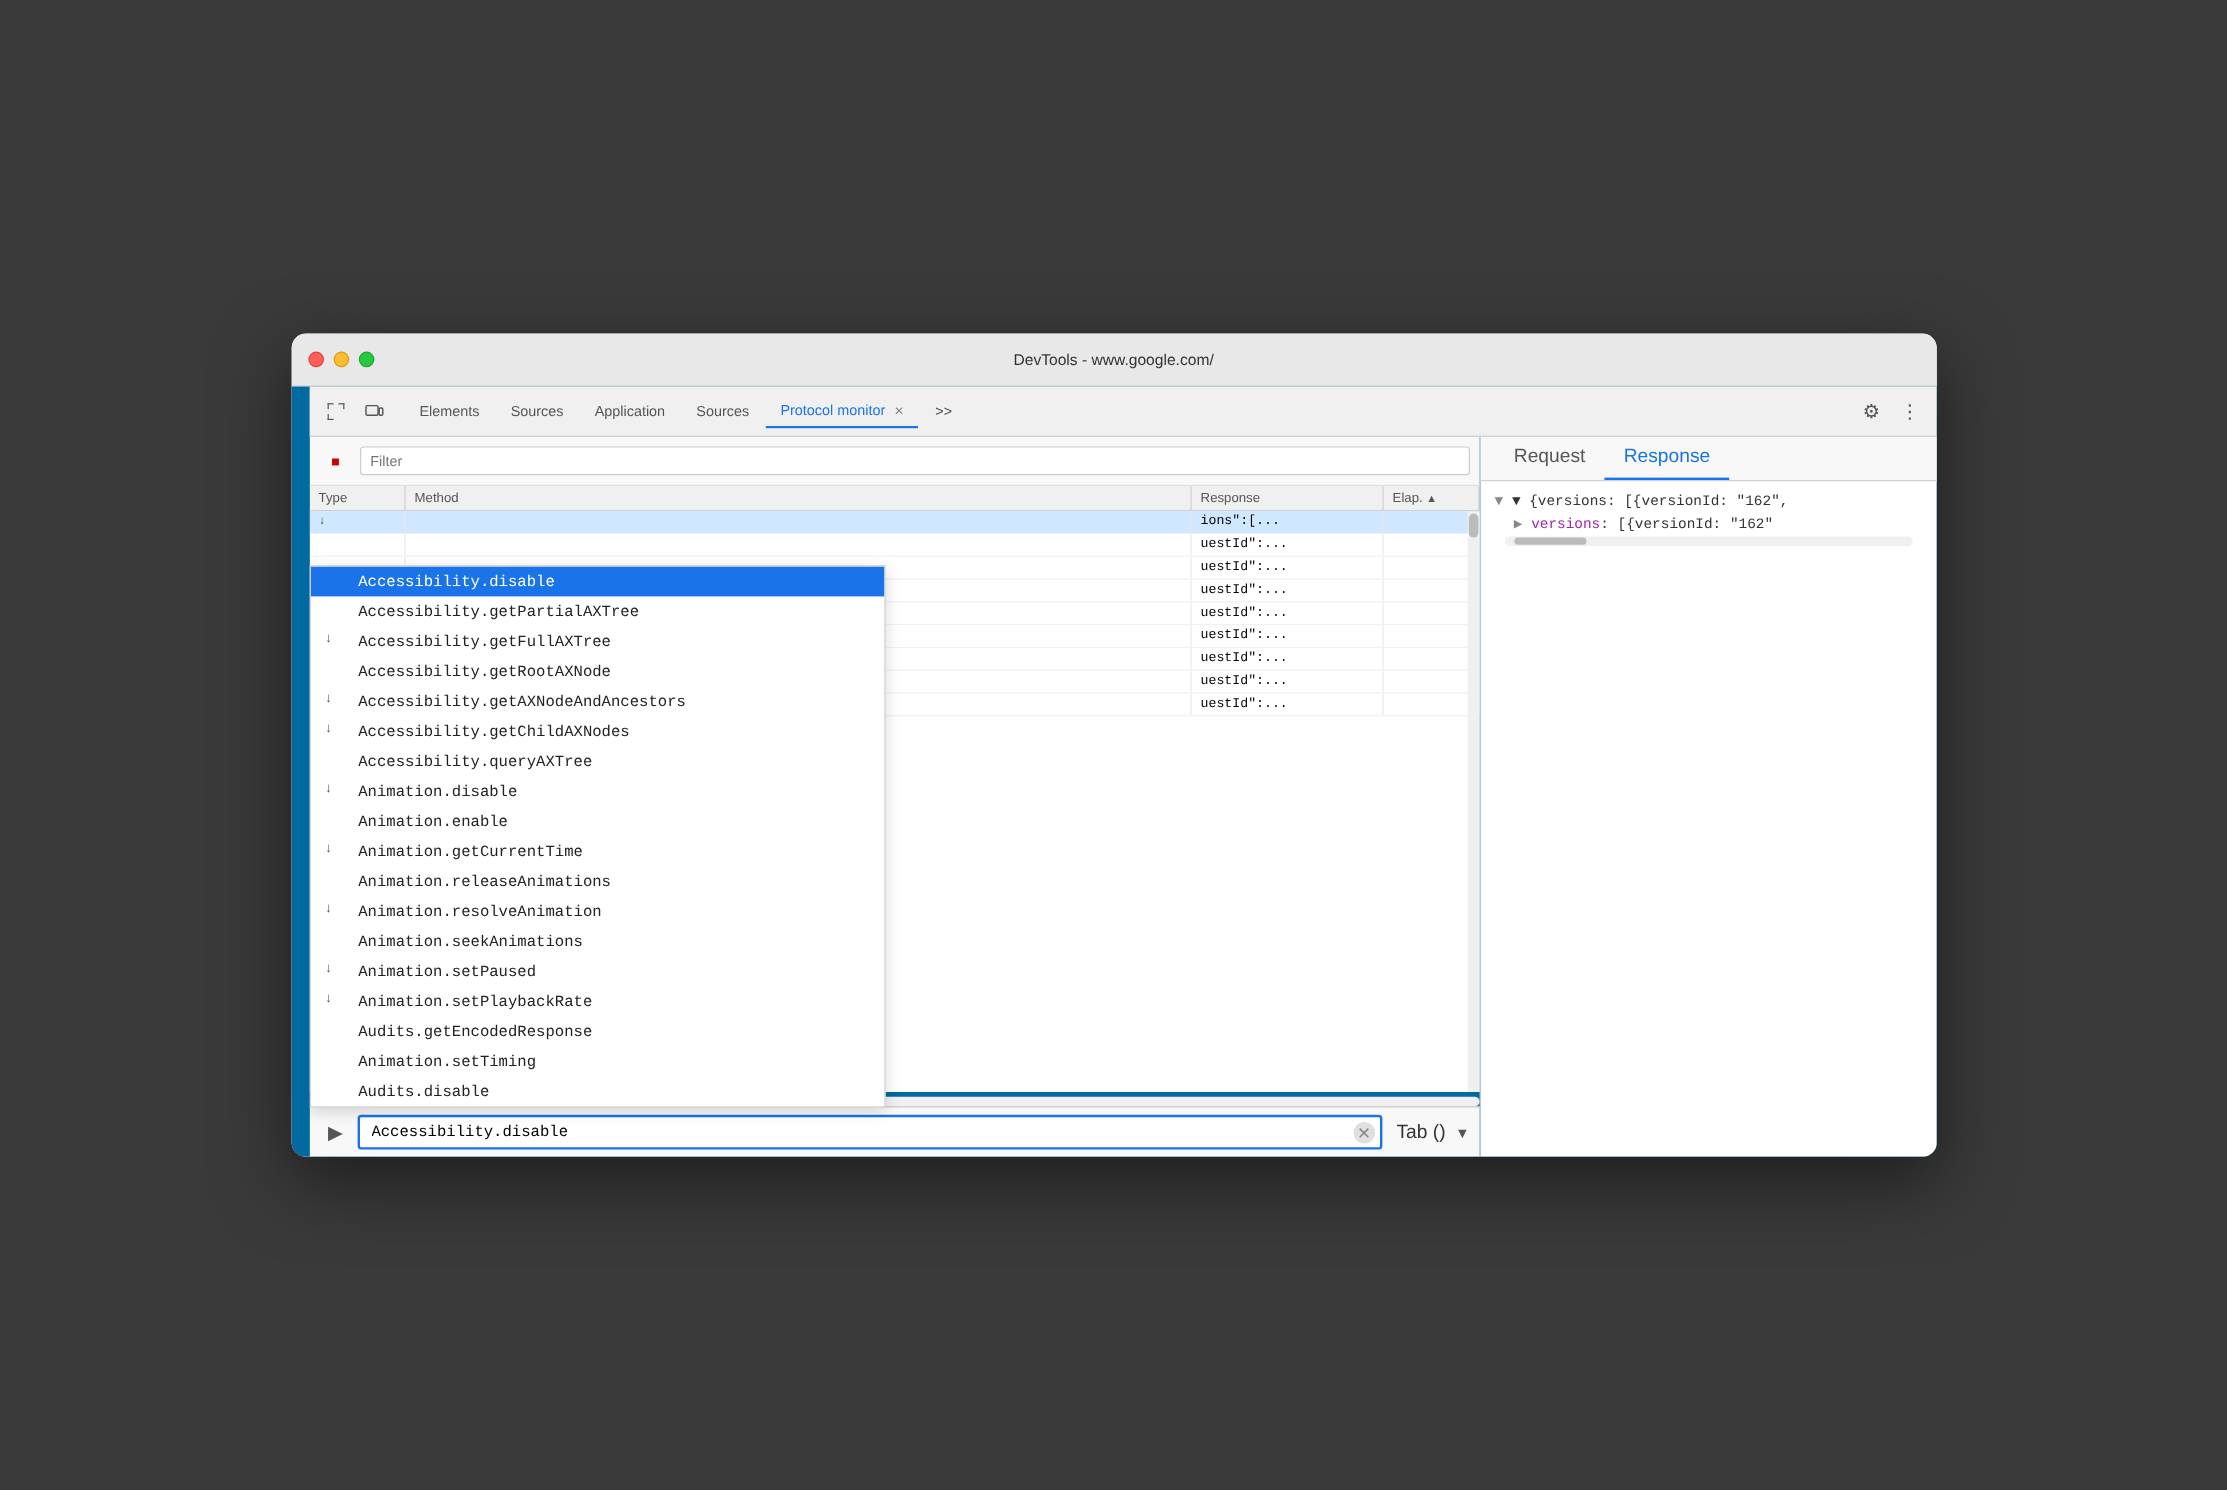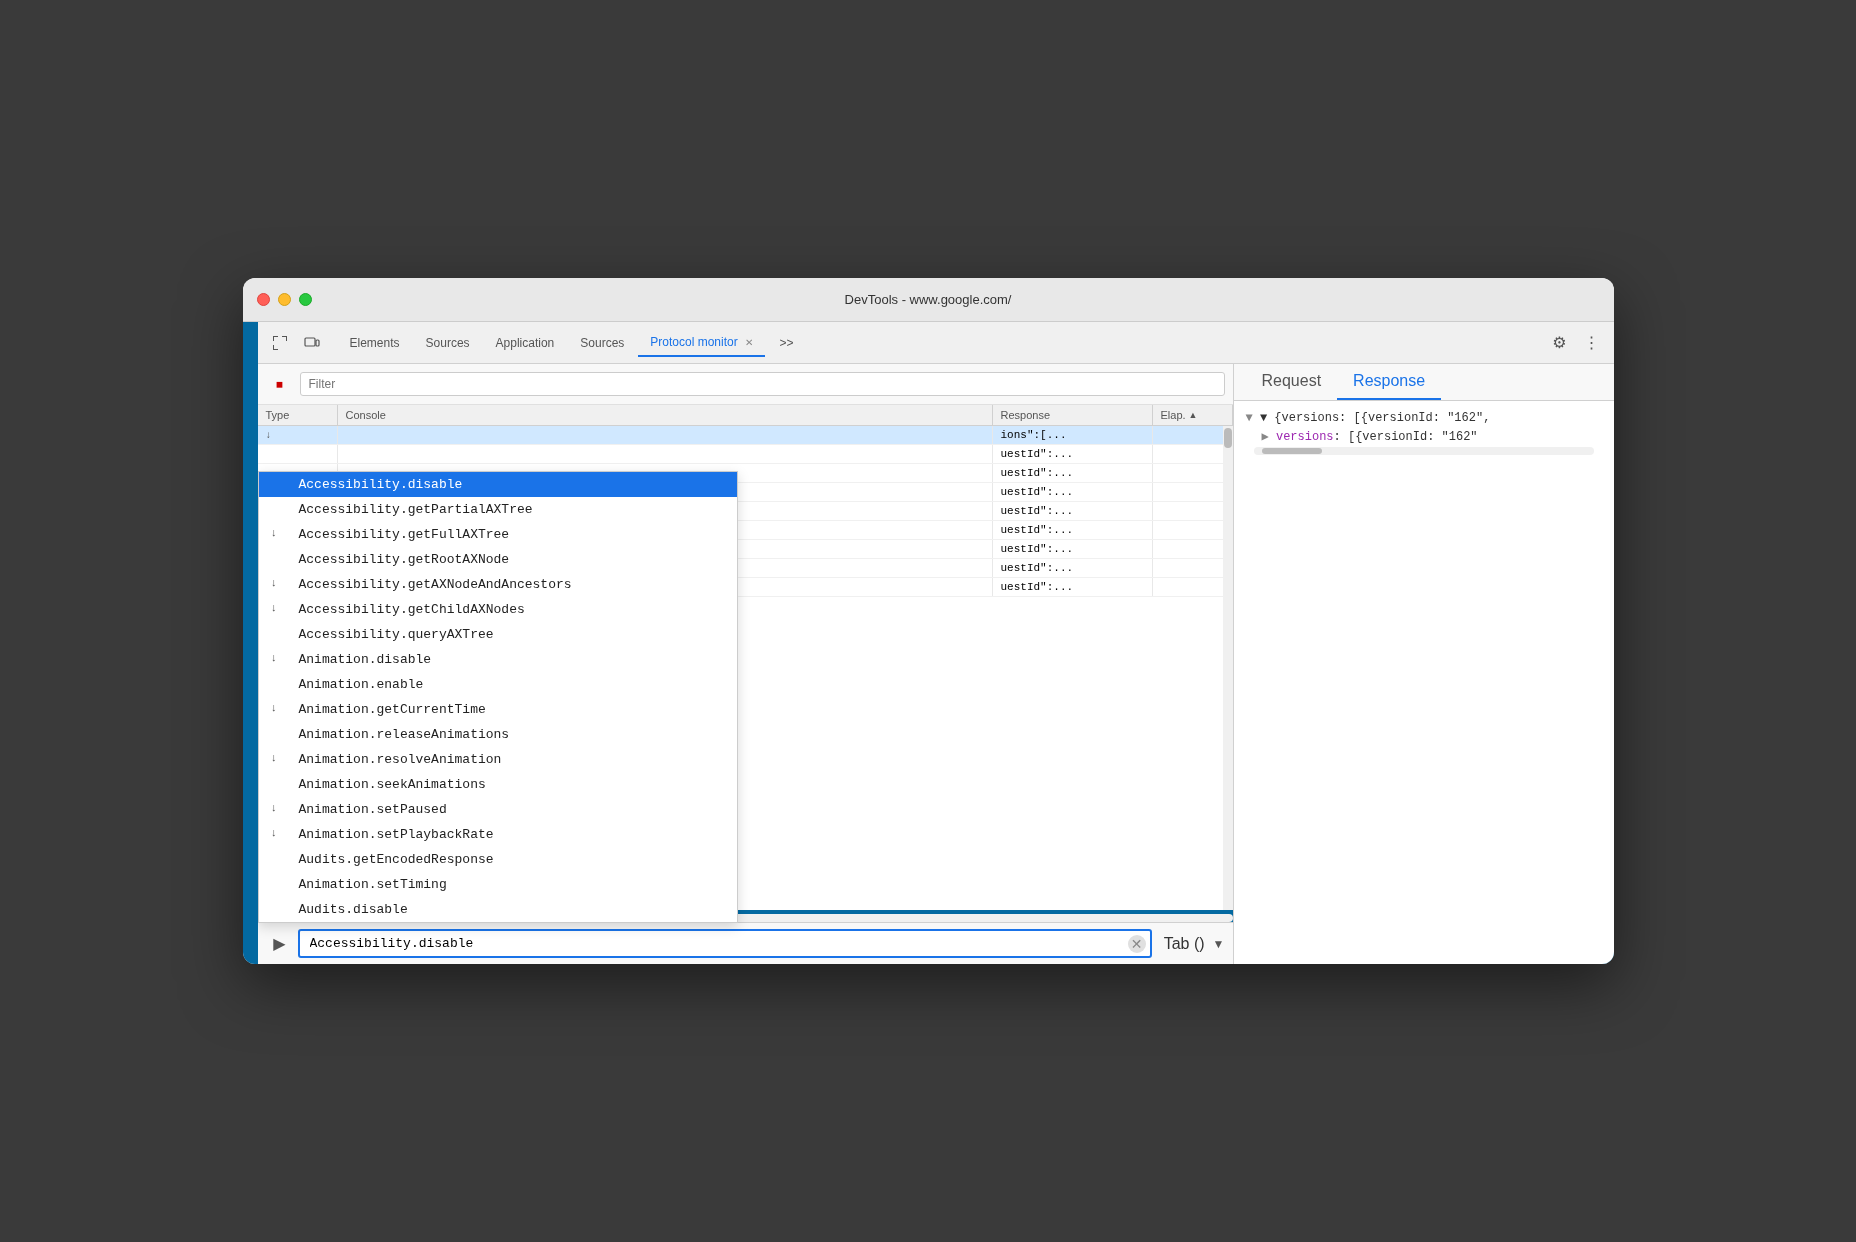--- a/index.html
+++ b/index.html
@@ -412,21 +412,21 @@
             <span>⏹</span>
           </div>
           <input class="filter-input" placeholder="Filter" style="">
         </div>
 
         <div class="table-header">
           <div class="table-header-cell">
             <span>Type</span>
           </div>
           <div class="table-header-cell">
-            <span>Console</span>
+            <span>Method</span>
           </div>
           <div class="table-header-cell">
             <span>Response</span>
           </div>
           <div class="table-header-cell">
             <span>Elap.</span>
             <span style="font-size:9px;">▲</span>
           </div>
         </div>
 

